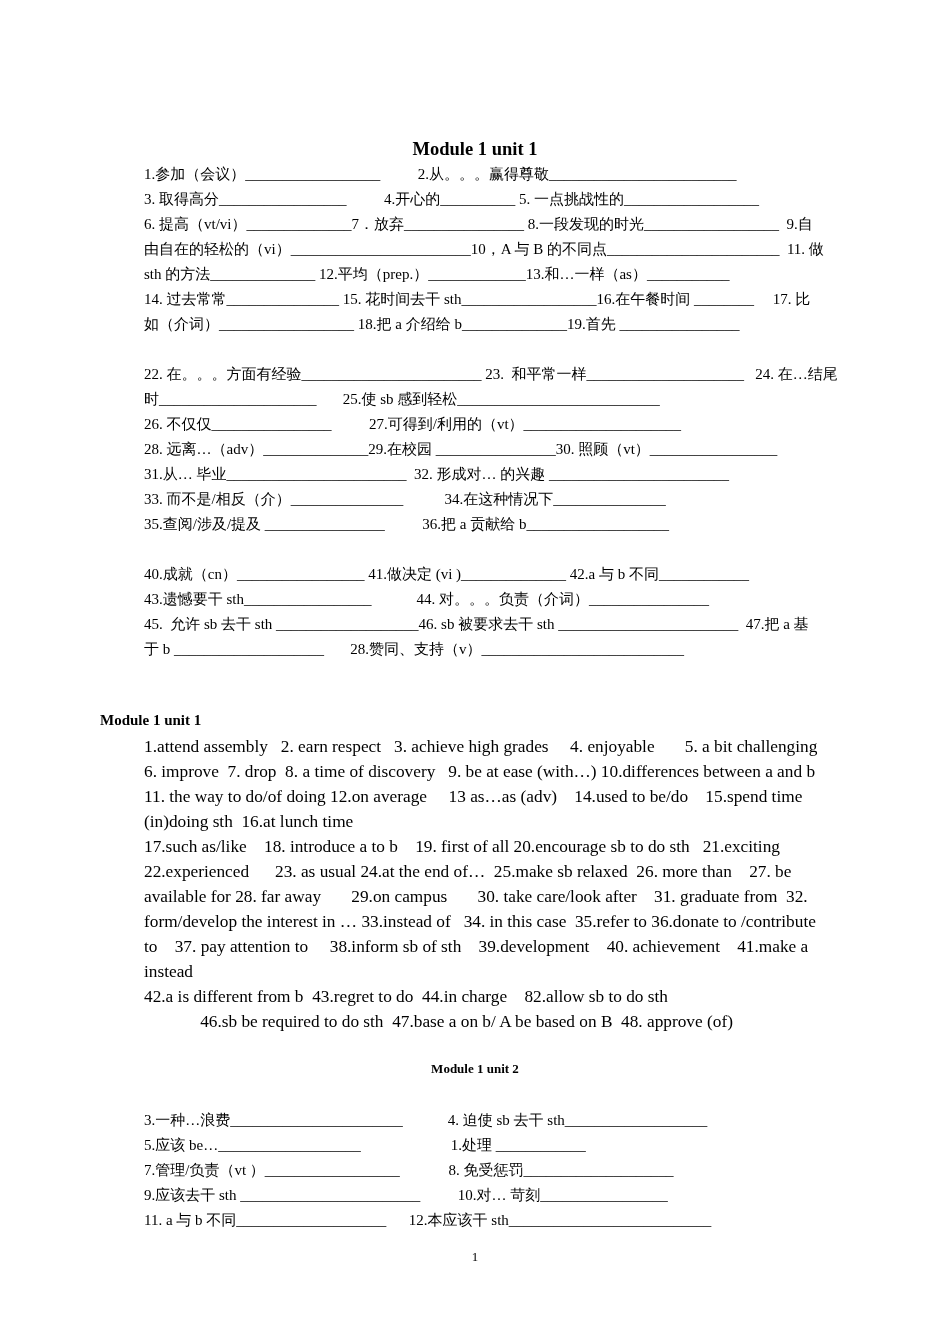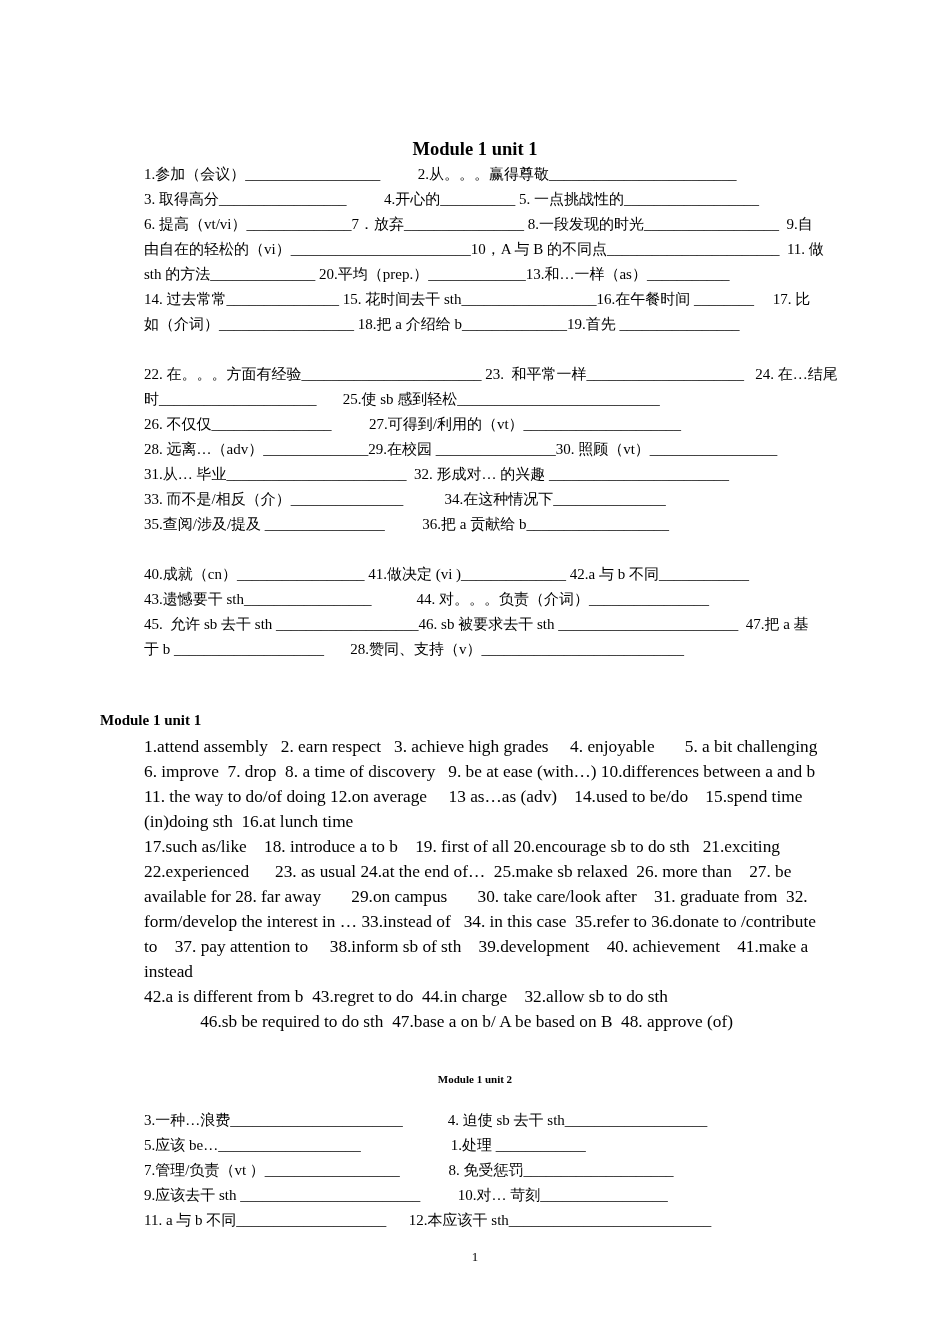--- a/index.html
+++ b/index.html
@@ -4,35 +4,35 @@
 <style>
   html, body { margin: 0; padding: 0; background: #ffffff; }
   body { width: 950px; height: 1344px; position: relative; overflow: hidden;
          font-family: "Liberation Serif", "DejaVu Serif", serif; color: #000; }
   .page { position: absolute; left: 0; top: 0; width: 950px; height: 975px; background: #fff; }
   .ln { position: absolute; left: 100px; width: 750px; white-space: pre; font-size: 15px; line-height: 20px; margin-left: 44px; }
   .ln.big { font-size: 17.3px; line-height: 22px; }
   .title { position: absolute; left: 0; width: 950px; text-align: center; font-weight: bold; }
   .t1 { top: 139px; font-size: 18.5px; }
   .t2 { top: 712px; left: 100px; width: auto; text-align: left; font-size: 15px; }
-  .t3 { top: 1061px; font-size: 11px; margin-top: 12px; }
+  .t3 { top: 1061px; font-size: 13px; }
   .pgnum { position: absolute; top: 1249px; left: 0; width: 950px; text-align: center; font-size: 13px; }
 </style>
 </head>
 <body>
 
 <div class="page">
 
   <div class="title t1">Module 1  unit 1</div>
 
   <div class="ln" style="top:164px">1.参加（会议）__________________          2.从。。。赢得尊敬_________________________</div>
   <div class="ln" style="top:189px">3. 取得高分_________________          4.开心的__________ 5. 一点挑战性的__________________</div>
   <div class="ln" style="top:214px">6. 提高（vt/vi）______________7．放弃________________ 8.一段发现的时光__________________  9.自</div>
   <div class="ln" style="top:239px">由自在的轻松的（vi）________________________10，A 与 B 的不同点_______________________  11. 做</div>
-  <div class="ln" style="top:264px">sth 的方法______________ 20.平均（prep.）_____________13.和…一样（as）___________</div>
+  <div class="ln" style="top:264px">sth 的方法______________ 12.平均（prep.）_____________13.和…一样（as）___________</div>
   <div class="ln" style="top:289px">14. 过去常常_______________ 15. 花时间去干 sth__________________16.在午餐时间 ________     17. 比</div>
   <div class="ln" style="top:314px">如（介词）__________________ 18.把 a 介绍给 b______________19.首先 ________________</div>
   <div class="ln" style="top:364px">22. 在。。。方面有经验________________________ 23.  和平常一样_____________________   24. 在…结尾</div>
   <div class="ln" style="top:389px">时_____________________       25.使 sb 感到轻松___________________________</div>
   <div class="ln" style="top:414px">26. 不仅仅________________          27.可得到/利用的（vt）_____________________</div>
   <div class="ln" style="top:439px">28. 远离…（adv）______________29.在校园 ________________30. 照顾（vt）_________________</div>
   <div class="ln" style="top:464px">31.从… 毕业________________________  32. 形成对… 的兴趣 ________________________</div>
   <div class="ln" style="top:489px">33. 而不是/相反（介）_______________           34.在这种情况下_______________</div>
   <div class="ln" style="top:514px">35.查阅/涉及/提及 ________________          36.把 a 贡献给 b___________________</div>
   <div class="ln" style="top:564px">40.成就（cn）_________________ 41.做决定 (vi )______________ 42.a 与 b 不同____________</div>
@@ -45,21 +45,21 @@
   <div class="ln big" style="top:736px">1.attend assembly   2. earn respect   3. achieve high grades     4. enjoyable       5. a bit challenging</div>
   <div class="ln big" style="top:761px">6. improve  7. drop  8. a time of discovery   9. be at ease (with…) 10.differences between a and b</div>
   <div class="ln big" style="top:786px">11. the way to do/of doing 12.on average     13 as…as (adv)    14.used to be/do    15.spend time</div>
   <div class="ln big" style="top:811px">(in)doing sth  16.at lunch time</div>
   <div class="ln big" style="top:836px">17.such as/like    18. introduce a to b    19. first of all 20.encourage sb to do sth   21.exciting</div>
   <div class="ln big" style="top:861px">22.experienced      23. as usual 24.at the end of…  25.make sb relaxed  26. more than    27. be</div>
   <div class="ln big" style="top:886px">available for 28. far away       29.on campus       30. take care/look after    31. graduate from  32.</div>
   <div class="ln big" style="top:911px">form/develop the interest in … 33.instead of   34. in this case  35.refer to 36.donate to /contribute</div>
   <div class="ln big" style="top:936px">to    37. pay attention to     38.inform sb of sth    39.development    40. achievement    41.make a</div>
   <div class="ln big" style="top:961px">instead</div>
-  <div class="ln big" style="top:986px">42.a is different from b  43.regret to do  44.in charge    32.allow sb to do sth</div>
+  <div class="ln big" style="top:986px">42.a is different from b  43.regret to do  44.in charge    82.allow sb to do sth</div>
   <div class="ln big" style="top:1011px">             46.sb be required to do sth  47.base a on b/ A be based on B  48. approve (of)</div>
 
   <div class="title t3">Module 1 unit 2</div>
 
   <div class="ln" style="top:1110px">3.一种…浪费_______________________            4. 迫使 sb 去干 sth___________________</div>
   <div class="ln" style="top:1135px">5.应该 be…___________________                        1.处理 ____________</div>
   <div class="ln" style="top:1160px">7.管理/负责（vt ）__________________             8. 免受惩罚____________________</div>
   <div class="ln" style="top:1185px">9.应该去干 sth ________________________          10.对… 苛刻_________________</div>
   <div class="ln" style="top:1210px">11. a 与 b 不同____________________      12.本应该干 sth___________________________</div>
 

